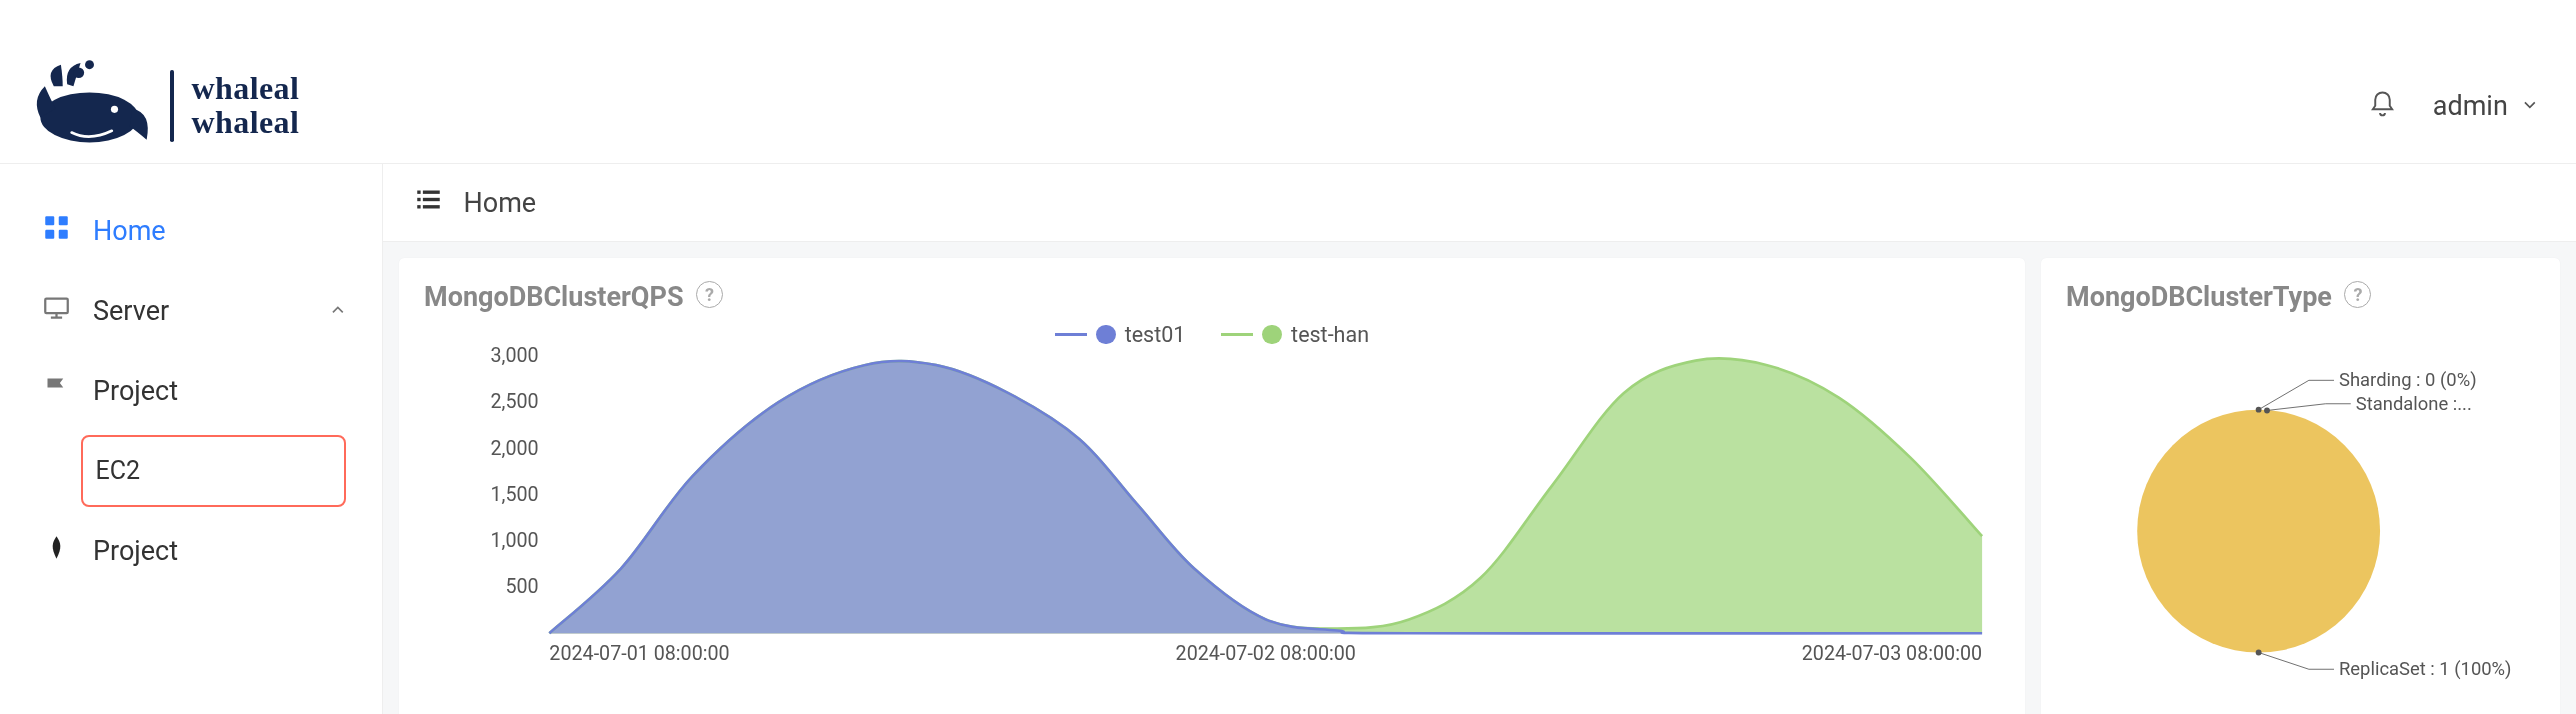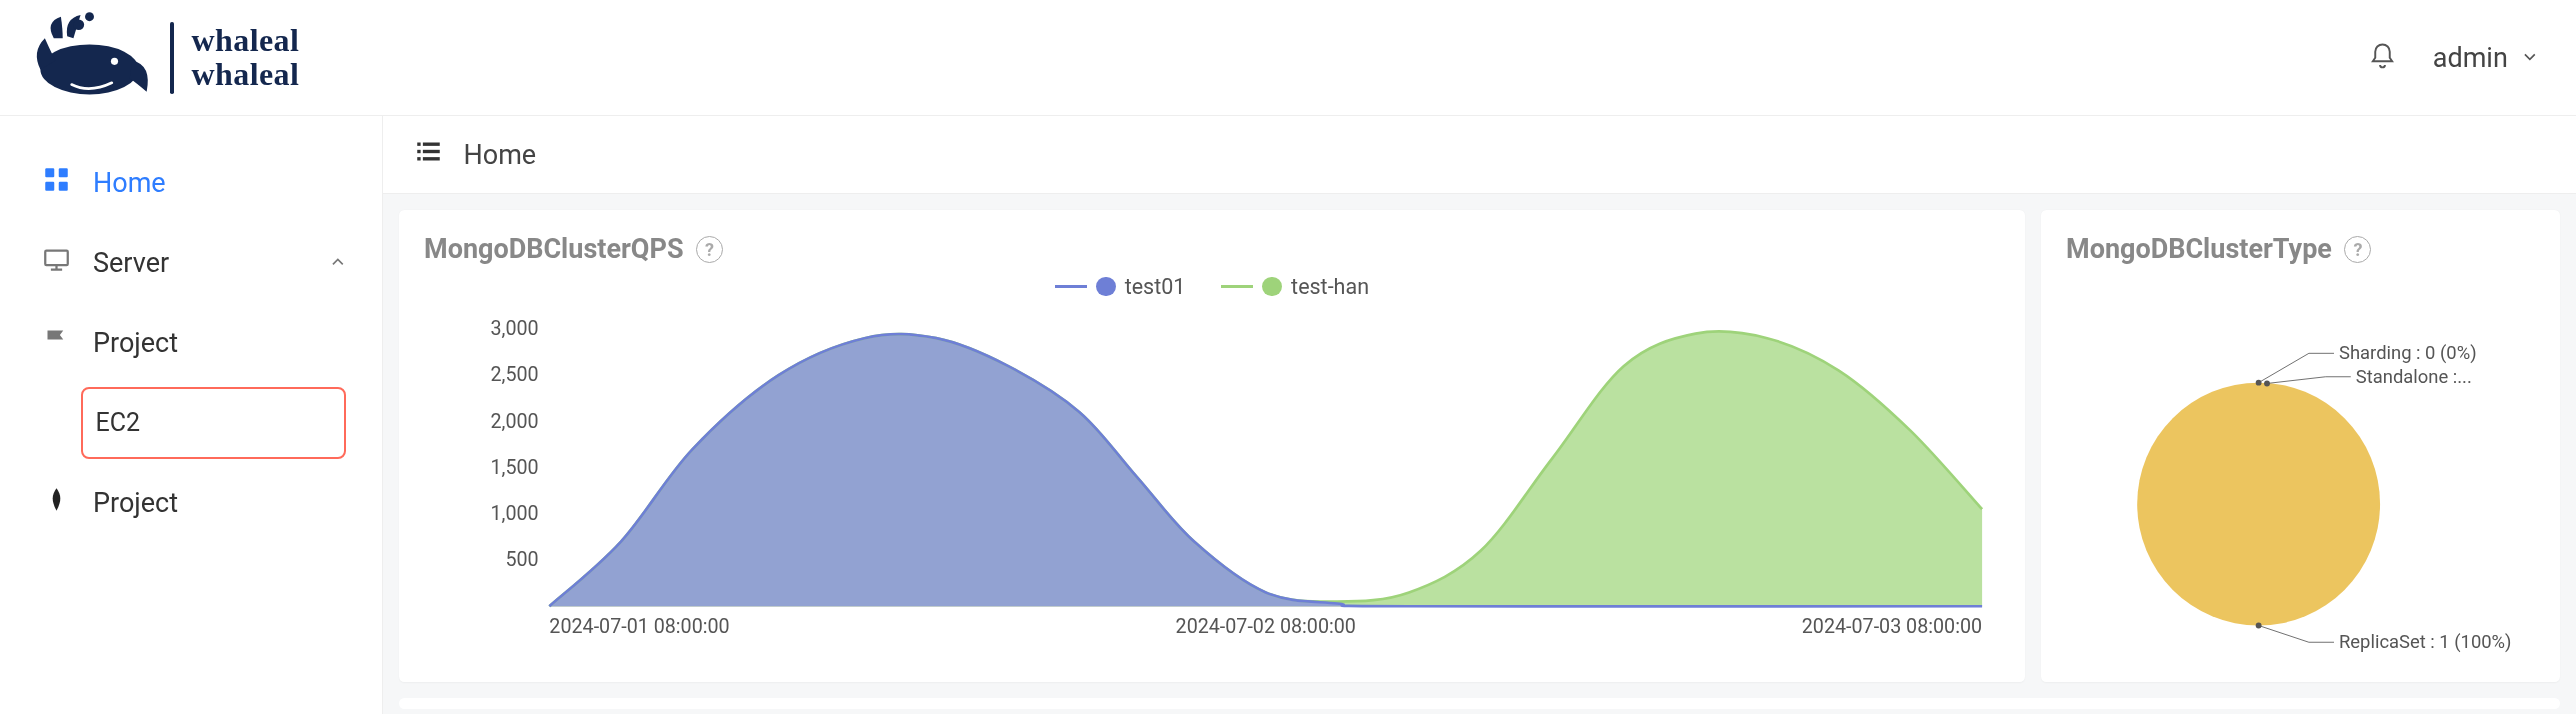--- a/index.html
+++ b/index.html
@@ -1,19 +1,19 @@
 <!DOCTYPE html>
 <html style="font-size:14.3px"><head>
 <meta charset="utf-8">
 <style>
   * { box-sizing: border-box; margin: 0; padding: 0; }
   body { font-family: -apple-system, BlinkMacSystemFont, "Segoe UI", Roboto, "Helvetica Neue", Arial, sans-serif; background: #fff; color: #333; width: 2576px; transform-origin: top left; }
   
   
-  .topbar { height: 116px; border-bottom: 0.9px solid #eee; display: flex; align-items: center; padding: 0 36px 0 27px; justify-content: space-between; }
+  .topbar { height: 116px; border-bottom: 0.9px solid #eee; display: flex; align-items: center; padding: 0 36px 0 27px; justify-content: space-between; margin-top: 48px; }
   .logo-block { display: flex; align-items: center; gap: 18px; }
   .logo-whale svg { height: 90px; width: 125px; }
   .logo-divider { width: 3.6px; height: 72px; background: #14274e; border-radius: 1.8px; }
   .logo-text { font-family: Georgia, serif; font-weight: 700; color: #14274e; font-size: 32px; line-height: 1.05; letter-spacing: 0.4px; }
   .user-block { display: flex; align-items: center; gap: 36px; }
   .bell-icon svg { width: 29px; height: 29px; stroke: #555; stroke-width: 1.6; fill: none; }
   .user-name { font-size: 27px; color: #444; display: flex; align-items: flex-start; gap: 12.5px; cursor: pointer; }
   .chevron-down svg { width: 19.7px; height: 19.7px; stroke: #555; stroke-width: 2; fill: none; }
 
   
@@ -30,34 +30,34 @@
 
   
   .main { flex: 1; background: #f6f7f8; min-height: 598px; display: flex; flex-direction: column; }
   .breadcrumb { background: #fff; border-bottom: 0.9px solid #eee; padding: 21.5px 32px; display: flex; align-items: center; gap: 21.5px; font-size: 27px; color: #444; }
   .breadcrumb .bc-icon svg { width: 27px; height: 27px; fill: #333; }
 
   .cards-row { display: flex; gap: 16px; padding: 16px; flex: 1; }
   .card { background: #fff; border-radius: 5.4px; box-shadow: 0 0.9px 1.8px rgba(0,0,0,.04); padding: 23px 25px 16px; display: flex; flex-direction: column; }
   .card-qps { flex: 1; }
   .card-type { width: 519px; flex-shrink: 0; }
-  .card-title { font-size: 27px; font-weight: 700; color: #888; display: flex; align-items: center; gap: 12.5px; margin-bottom: 9px; }
+  .card-title { font-size: 27px; font-weight: 700; color: #888; display: flex; gap: 12.5px; margin-bottom: 9px; }
   .help-icon { width: 27px; height: 27px; border: 1.8px solid #aaa; border-radius: 50%; display: inline-flex; align-items: center; justify-content: center; font-size: 18px; color: #aaa; cursor: pointer; }
 
   
   .chart-wrap { flex: 1; position: relative; }
-  .legend { display: flex; gap: 36px; justify-content: center; font-size: 21.5px; color: #555; margin-bottom: 21px; }
+  .legend { display: flex; gap: 36px; justify-content: center; font-size: 21.5px; color: #555; margin-bottom: 0; }
   .legend-item { display: flex; align-items: center; gap: 9px; }
   .legend-mark { display: inline-block; width: 19.7px; height: 19.7px; border-radius: 50%; position: relative; }
   .legend-line { display: inline-block; width: 32px; height: 3.6px; }
   .qps-svg { width: 100%; height: 331px; }
   .axis-text { font-size: 22px; fill: #555; }
 
   
-  .pie-wrap { flex: 1; display: flex; align-items: flex-end; justify-content: center; position: relative; }
+  .pie-wrap { flex: 1; display: flex; align-items: center; justify-content: center; position: relative; }
   .pie-svg { width: 100%; height: 349px; }
   .pie-label { font-size: 22px; fill: #555; }
   .pie-leader { stroke: #555; stroke-width: 1; fill: none; }
 
   .cards-row2 { height: 16px; padding: 0 16px 16px; }
   .card-stub { background: #fff; border-radius: 5.4px; height: 10.7px; }
 </style>
 </head>
 <body>
 

